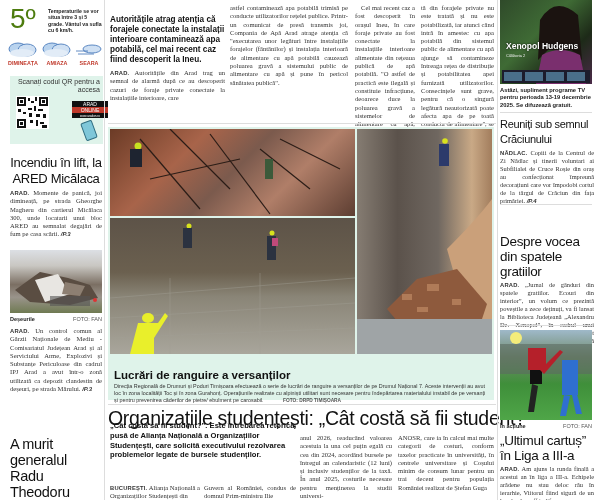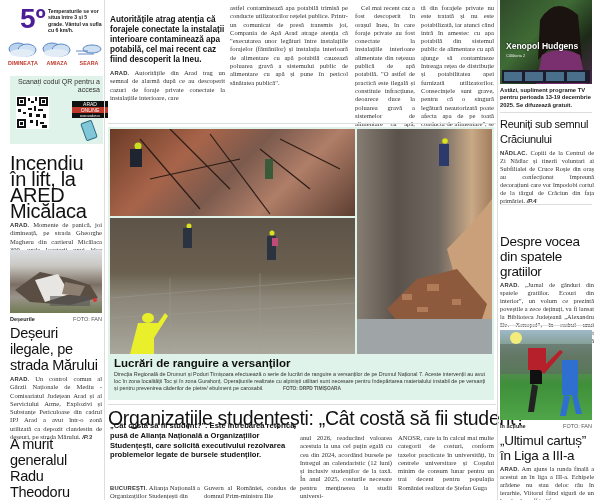--- a/index.html
+++ b/index.html
@@ -11,21 +11,21 @@
   .body { font-family: "Liberation Serif", serif; font-size: 6.6px; line-height: 8.3px; text-align: justify; color: #333; }
   .kick { font-family: "Liberation Sans", sans-serif; font-weight: bold; font-size: 5.8px; letter-spacing: 0.2px; }
   .ref { font-family: "Liberation Sans", sans-serif; font-weight: bold; font-size: 6px; font-style: italic; }
   .rule { position: absolute; height: 1px; background: #ccc; }
   .vrule { position: absolute; width: 1px; background: #ddd; }
   .cap-row { display: flex; justify-content: space-between; font-family: "Liberation Sans", sans-serif; font-size: 5.5px; }
   .cap-row .l { font-weight: bold; color: #222; }
   .cap-row .r { color: #555; }
 
   
-  #weather-temp { left: 20px; top: 5px; font-family: "Liberation Sans", sans-serif; font-weight: bold; font-size: 28px; line-height: 28px; color: #4c1d95; }
+  #weather-temp { left: 10px; top: 5px; font-family: "Liberation Sans", sans-serif; font-weight: normal; font-size: 28px; line-height: 28px; color: #4d7c0f; }
   #weather-desc { left: 48px; top: 8px; width: 56px; font-family: "Liberation Sans", sans-serif; font-weight: bold; font-size: 5.2px; line-height: 6.4px; color: #222; }
   .wx { position: absolute; top: 40px; width: 34px; text-align: center; }
   .wx .cloud { height: 18px; position: relative; }
   .wx .lbl { font-family: "Liberation Sans", sans-serif; font-weight: bold; font-size: 5.4px; color: #c0392b; margin-top: 2px; }
 
   
   #qr-box { left: 10px; top: 76px; width: 93px; height: 68px; background: #dff3ea; }
   #qr-text { position: absolute; left: 2px; top: 2px; width: 88px; text-align: right; font-family: "Liberation Sans", sans-serif; font-size: 7px; line-height: 8.4px; color: #333; }
   #qr-code { position: absolute; left: 6px; top: 20px; width: 33px; height: 33px; background:
     repeating-linear-gradient(90deg, #111 0 2px, #fff 2px 4px),
@@ -108,39 +108,38 @@
     <div data-name="logo-line-1">ARAD</div>
     <div style="background:#c0392b" data-name="logo-line-2">ONLINE</div>
     <div style="font-size:3px" data-name="logo-url">www.aradon.ro</div>
   </div>
   <div id="qr-phone" data-name="phone-icon"></div>
 </div>
 
 <div class="vrule" style="left:104px; top:0; height:500px;" data-name="column-divider"></div>
 
 <div class="abs" style="left:10px; top:155px; width:92px;" data-name="article-incendiu">
-  <div class="hl" style="font-size:20px; line-height:16px;" data-name="article-headline">Incendiu în lift, la ARED Micălaca</div>
+  <div class="hl" style="font-size:13px; line-height:16px;text-align:center;" data-name="article-headline">Incendiu în lift, la ARED Micălaca</div>
   <div class="body" style="margin-top:2px;" data-name="article-body"><span class="kick" data-name="article-kicker">ARAD.</span><span data-name="article-text"> Momente de panică, joi dimineață, pe strada Gheorghe Magheru din cartierul Micălaca 300, unde locatarii unui bloc ARED au semnalat degajări de fum pe casa scării. </span><span class="ref" data-name="page-ref">/P.3</span></div>
 </div>
 
 <div class="photo" style="left:10px; top:250px; width:92px; height:63px; background:linear-gradient(180deg,#dcdfe4 0%,#c9c7c2 25%,#7b6f63 55%,#9a948b 75%,#6f7a52 100%);" data-name="deseuri-photo">
   <svg width="92" height="63" viewBox="0 0 92 63">
     <polygon points="5,40 30,22 58,28 80,35 88,48 60,55 20,52" fill="#5a4d42"></polygon>
     <polygon points="25,30 48,24 60,44 35,52" fill="#e8e6e2"></polygon>
     <polygon points="55,32 75,36 70,46 52,44" fill="#8d7f72"></polygon>
     <rect x="40" y="46" width="40" height="10" fill="#555" opacity="0.6"></rect>
     <circle cx="85" cy="50" r="2" fill="#d33"></circle>
   </svg>
 </div>
 <div class="abs cap-row" style="left:10px; top:316px; width:92px;" data-name="photo-caption">
   <span class="l" data-name="caption-label">Deșeurile</span>
   <span class="r" data-name="photo-credit">FOTO: FAN</span>
 </div>
 <div class="abs" style="left:10px; top:325px; width:92px;" data-name="article-deseuri">
-  <div class="hl" style="font-size:14.5px; line-height:16px;" data-name="article-headline">Deșeuri ilegale, pe strada Mărului</div>
   <div class="body" style="margin-top:2px;" data-name="article-body"><span class="kick" data-name="article-kicker">ARAD.</span><span data-name="article-text"> Un control comun al Gărzii Naționale de Mediu - Comisariatul Județean Arad și al Serviciului Arme, Explozivi și Substanțe Periculoase din cadrul IPJ Arad a avut într-o zonă utilizată ca depozit clandestin de deșeuri, pe strada Mărului. </span><span class="ref" data-name="page-ref">/P.3</span></div>
 </div>
 
 <div class="abs" style="left:10px; top:436px; width:92px;" data-name="article-general">
   <div class="hl" style="font-size:14.5px; line-height:16px;" data-name="article-headline">A murit generalul Radu Theodoru</div>
 
 </div>
 
 <div class="abs" style="left:110px; top:15px; width:115px;" data-name="lead-article-col1">
   <div class="sans" style="font-weight:bold; font-size:8.2px; line-height:10px; color:#111;" data-name="lead-article-headline">Autoritățile atrag atenția că forajele conectate la instalații interioare contaminează apa potabilă, cel mai recent caz fiind descoperit la Ineu.</div>
@@ -200,21 +199,21 @@
           <rect x="95" y="170" width="9" height="6"></rect>
           <rect x="60" y="178" width="11" height="5"></rect>
         </g>
       <rect x="0" y="190" width="135" height="35" fill="#9fa4a6"></rect>
       <circle cx="88" cy="12" r="2.8" fill="#d8e21d"></circle>
         <rect x="82" y="15" width="10" height="22" fill="#2c3a6b"></rect>
     </svg>
   </div>
 </div>
 
-<div class="abs" style="left:108px; top:354px; width:386px; height:46px; background:#dff3ea; padding:2px 6px;" data-name="photo-feature-caption">
+<div class="abs" style="left:108px; top:354px; width:386px; height:46px; background:#dff3ea; padding:14px 6px;" data-name="photo-feature-caption">
   <div class="sans" style="font-weight:bold; font-size:11.5px; line-height:14px; color:#111;" data-name="photo-feature-title">Lucrări de ranguire a versanților</div>
   <div class="sans" style="font-size:5.4px; line-height:7.2px; color:#333; margin-top:1px;" data-name="photo-feature-text"><span data-name="photo-feature-description">Direcția Regională de Drumuri și Poduri Timișoara efectuează o serie de lucrări de ranguire a versanților de pe Drumul Național 7. Aceste intervenții au avut loc în zona localității Toc și în zona Gurahonț. Operațiunile realizate cu alpiniști utilitari sunt necesare pentru îndepărtarea materialului instabil de pe versanți și pentru prevenirea căderilor de pietre/ ebulment pe carosabil.</span> <span style="font-weight:bold; font-size:4.8px; color:#555; margin-left:18px;" data-name="photo-credit">FOTO: DRPD TIMIȘOARA</span></div>
 </div>
 
 <div class="rule" style="left:108px; top:404px; width:388px; background:#ddd;" data-name="divider"></div>
 <div class="abs hl" style="left:108px; top:407px; width:390px; font-size:19.5px; line-height:22px; white-space:nowrap;" data-name="main-story-headline">Organizațiile studențești: „Cât costă să fii student?”</div>
 
 <div class="abs sans" style="left:110px; top:421px; width:186px; font-weight:bold; font-size:7.6px; line-height:9.8px; color:#111;" data-name="main-story-lede">„Cât costă să fii student?”. Este întrebarea retorică pusă de Alianța Națională a Organizațiilor Studențești, care solicită executivului rezolvarea problemelor legate de bursele studenților.</div>
 
 <div class="abs body" style="left:110px; top:484px; width:90px;" data-name="main-story-col1"><span class="kick" data-name="article-kicker">BUCUREȘTI.</span><span data-name="article-text"> Alianța Națională a Organizațiilor Studențești din</span></div>

